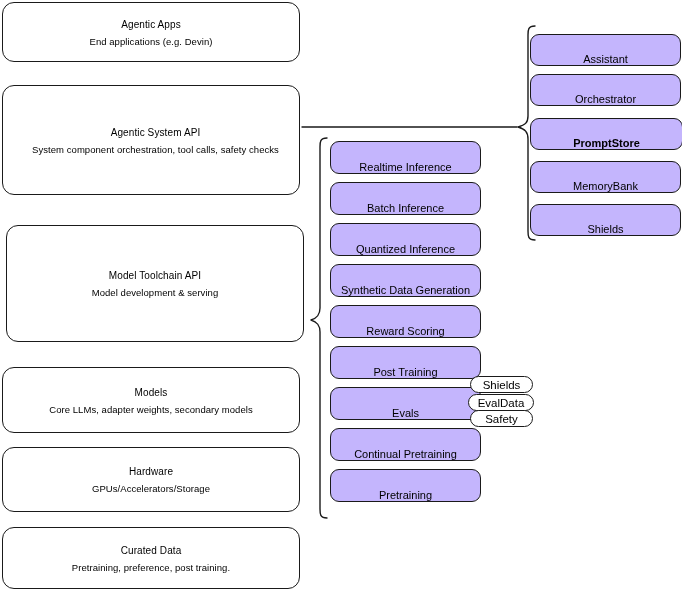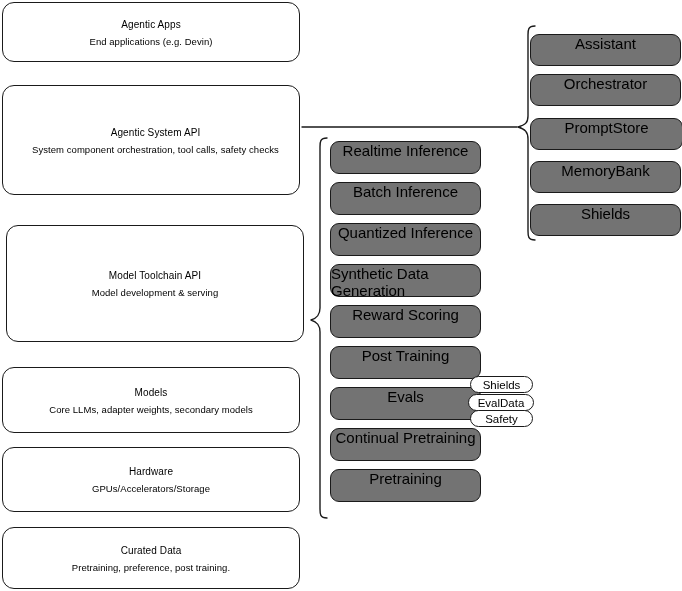--- a/index.html
+++ b/index.html
@@ -42,25 +42,25 @@
     color: #000;
     margin-top: 2px;
     letter-spacing: 0.05px;
   }
   .layer-box .title { font-size: 10px; }
   .pill {
     position: absolute;
     box-sizing: border-box;
     border: 1.4px solid #1a1a1a;
     border-radius: 9px;
-    background: #737373;
+    background: #c4b5fd;
     display: flex;
-    align-items: flex-start;
+    align-items: flex-end;
     justify-content: center;
-    font-size: 15px;
+    font-size: 11px;
     color: #000;
   }
   .oval {
     position: absolute;
     box-sizing: border-box;
     border: 1.4px solid #1a1a1a;
     border-radius: 999px;
     background: #ffffff;
     display: flex;
     align-items: center;
@@ -184,21 +184,21 @@
                C14 212 14 216 21 216"></path>
     </svg>
   </div>
 
   <div class="pill" style="left:530px; top:34px; width:151px; height:32px;">
     <span>Assistant</span>
   </div>
   <div class="pill" style="left:530px; top:74px; width:151px; height:32px;">
     <span>Orchestrator</span>
   </div>
-  <div class="pill" style="left:530px; top:118px; width:153px; height:32px;">
+  <div class="pill" style="left:530px; top:118px; width:153px; height:32px;font-weight:bold;">
     <span>PromptStore</span>
   </div>
   <div class="pill" style="left:530px; top:161px; width:151px; height:32px;">
     <span>MemoryBank</span>
   </div>
   <div class="pill" style="left:530px; top:204px; width:151px; height:32px;">
     <span>Shields</span>
   </div>
 
 </div>

